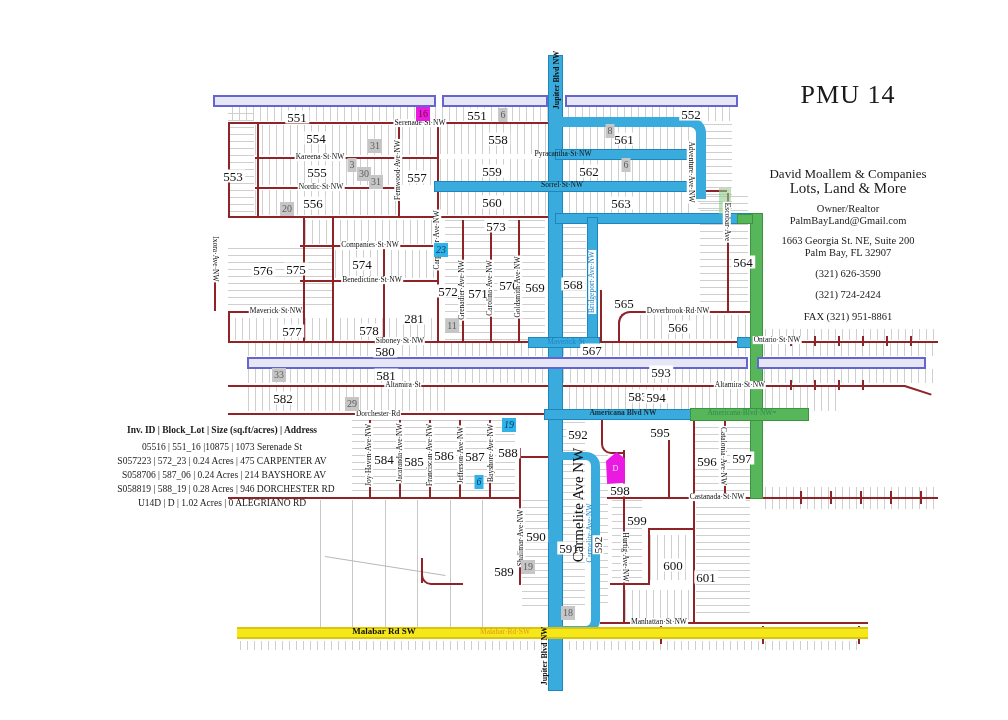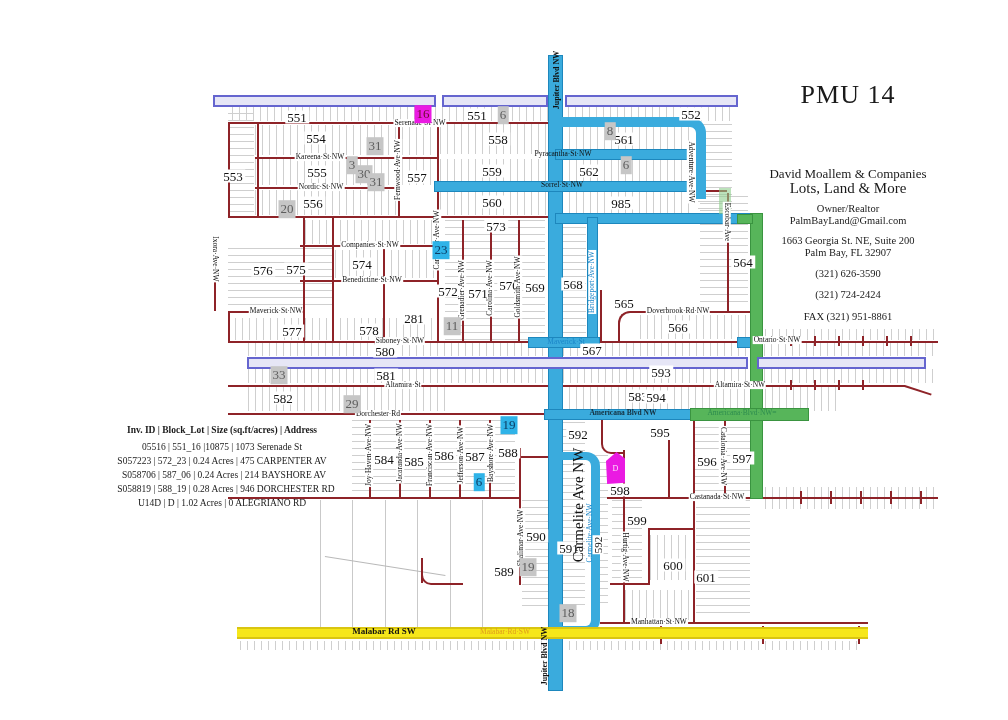--- a/index.html
+++ b/index.html
@@ -24,24 +24,24 @@
   .blk{position:absolute;transform:translate(-50%,-50%);font-size:13px;color:#111;
        background:#fff;padding:0 2px;line-height:1;white-space:nowrap;z-index:6;}
   .sl{position:absolute;transform:translate(-50%,-52%);font-size:7.5px;color:#111;
       background:#fff;padding:0 1px;line-height:1;white-space:nowrap;z-index:6;}
   .slb{background:none;}
   .svl{position:absolute;transform:translate(-50%,-50%) rotate(-90deg);font-size:7.5px;color:#111;
        background:#fff;padding:0 1px;line-height:1;white-space:nowrap;z-index:6;}
   .svlr{position:absolute;transform:translate(-50%,-50%) rotate(90deg);font-size:7.5px;color:#111;
        background:#fff;padding:0 1px;line-height:1;white-space:nowrap;z-index:6;}
   .nobg{background:none;}
-  .badge{position:absolute;transform:translate(-50%,-50%);font-size:13px;line-height:1.2;
+  .badge{position:absolute;transform:translate(-50%,-50%);font-size:10px;line-height:1.2;
          padding:1px 2px;z-index:7;white-space:nowrap;}
   .bg-gray{background:#c6c6c6;color:#5d5d5d;}
-  .bg-cyan{background:#2fb3e8;color:#0b3c63;}
+  .bg-cyan{background:#2fb3e8;color:#0b3c63;font-style:italic;}
   .bg-mag{background:#ea1ae2;color:#6d0d2a;}
   .z5{z-index:5;} .z4{z-index:4;}
   
   .panel-text{position:absolute;transform:translate(-50%,-50%);white-space:nowrap;text-align:center;z-index:8;}
   #logo-box{position:absolute;left:814px;top:114px;width:68px;height:47px;background:#f2e3ae;
             border:1px solid #8a8a7a;z-index:8;text-align:center;}
   #logo-box .tiny{font-size:4px;letter-spacing:.5px;color:#333;line-height:1;}
   #logo-box .word{font-size:11px;font-weight:bold;letter-spacing:1px;color:#151515;line-height:1;}
   
   .leg{position:absolute;transform:translate(-50%,-50%);font-size:9.5px;white-space:nowrap;z-index:8;}
@@ -196,21 +196,21 @@
   <div class="blk" style="left:233px;top:176px">553</div>
   <div class="blk" style="left:316px;top:138px">554</div>
   <div class="blk" style="left:317px;top:172px">555</div>
   <div class="blk" style="left:313px;top:203px">556</div>
   <div class="blk" style="left:417px;top:177px">557</div>
   <div class="blk" style="left:498px;top:139px">558</div>
   <div class="blk" style="left:492px;top:171px">559</div>
   <div class="blk" style="left:492px;top:202px">560</div>
   <div class="blk" style="left:624px;top:139px">561</div>
   <div class="blk" style="left:589px;top:171px">562</div>
-  <div class="blk" style="left:621px;top:203px">985</div>
+  <div class="blk" style="left:621px;top:203px">563</div>
   <div class="blk" style="left:743px;top:262px">564</div>
   <div class="blk" style="left:624px;top:303px">565</div>
   <div class="blk" style="left:678px;top:327px">566</div>
   <div class="blk" style="left:592px;top:350px">567</div>
   <div class="blk" style="left:573px;top:284px">568</div>
   <div class="blk" style="left:535px;top:287px">569</div>
   <div class="blk" style="left:509px;top:285px">570</div>
   <div class="blk" style="left:478px;top:293px">571</div>
   <div class="blk" style="left:448px;top:291px">572</div>
   <div class="blk" style="left:496px;top:226px">573</div>

